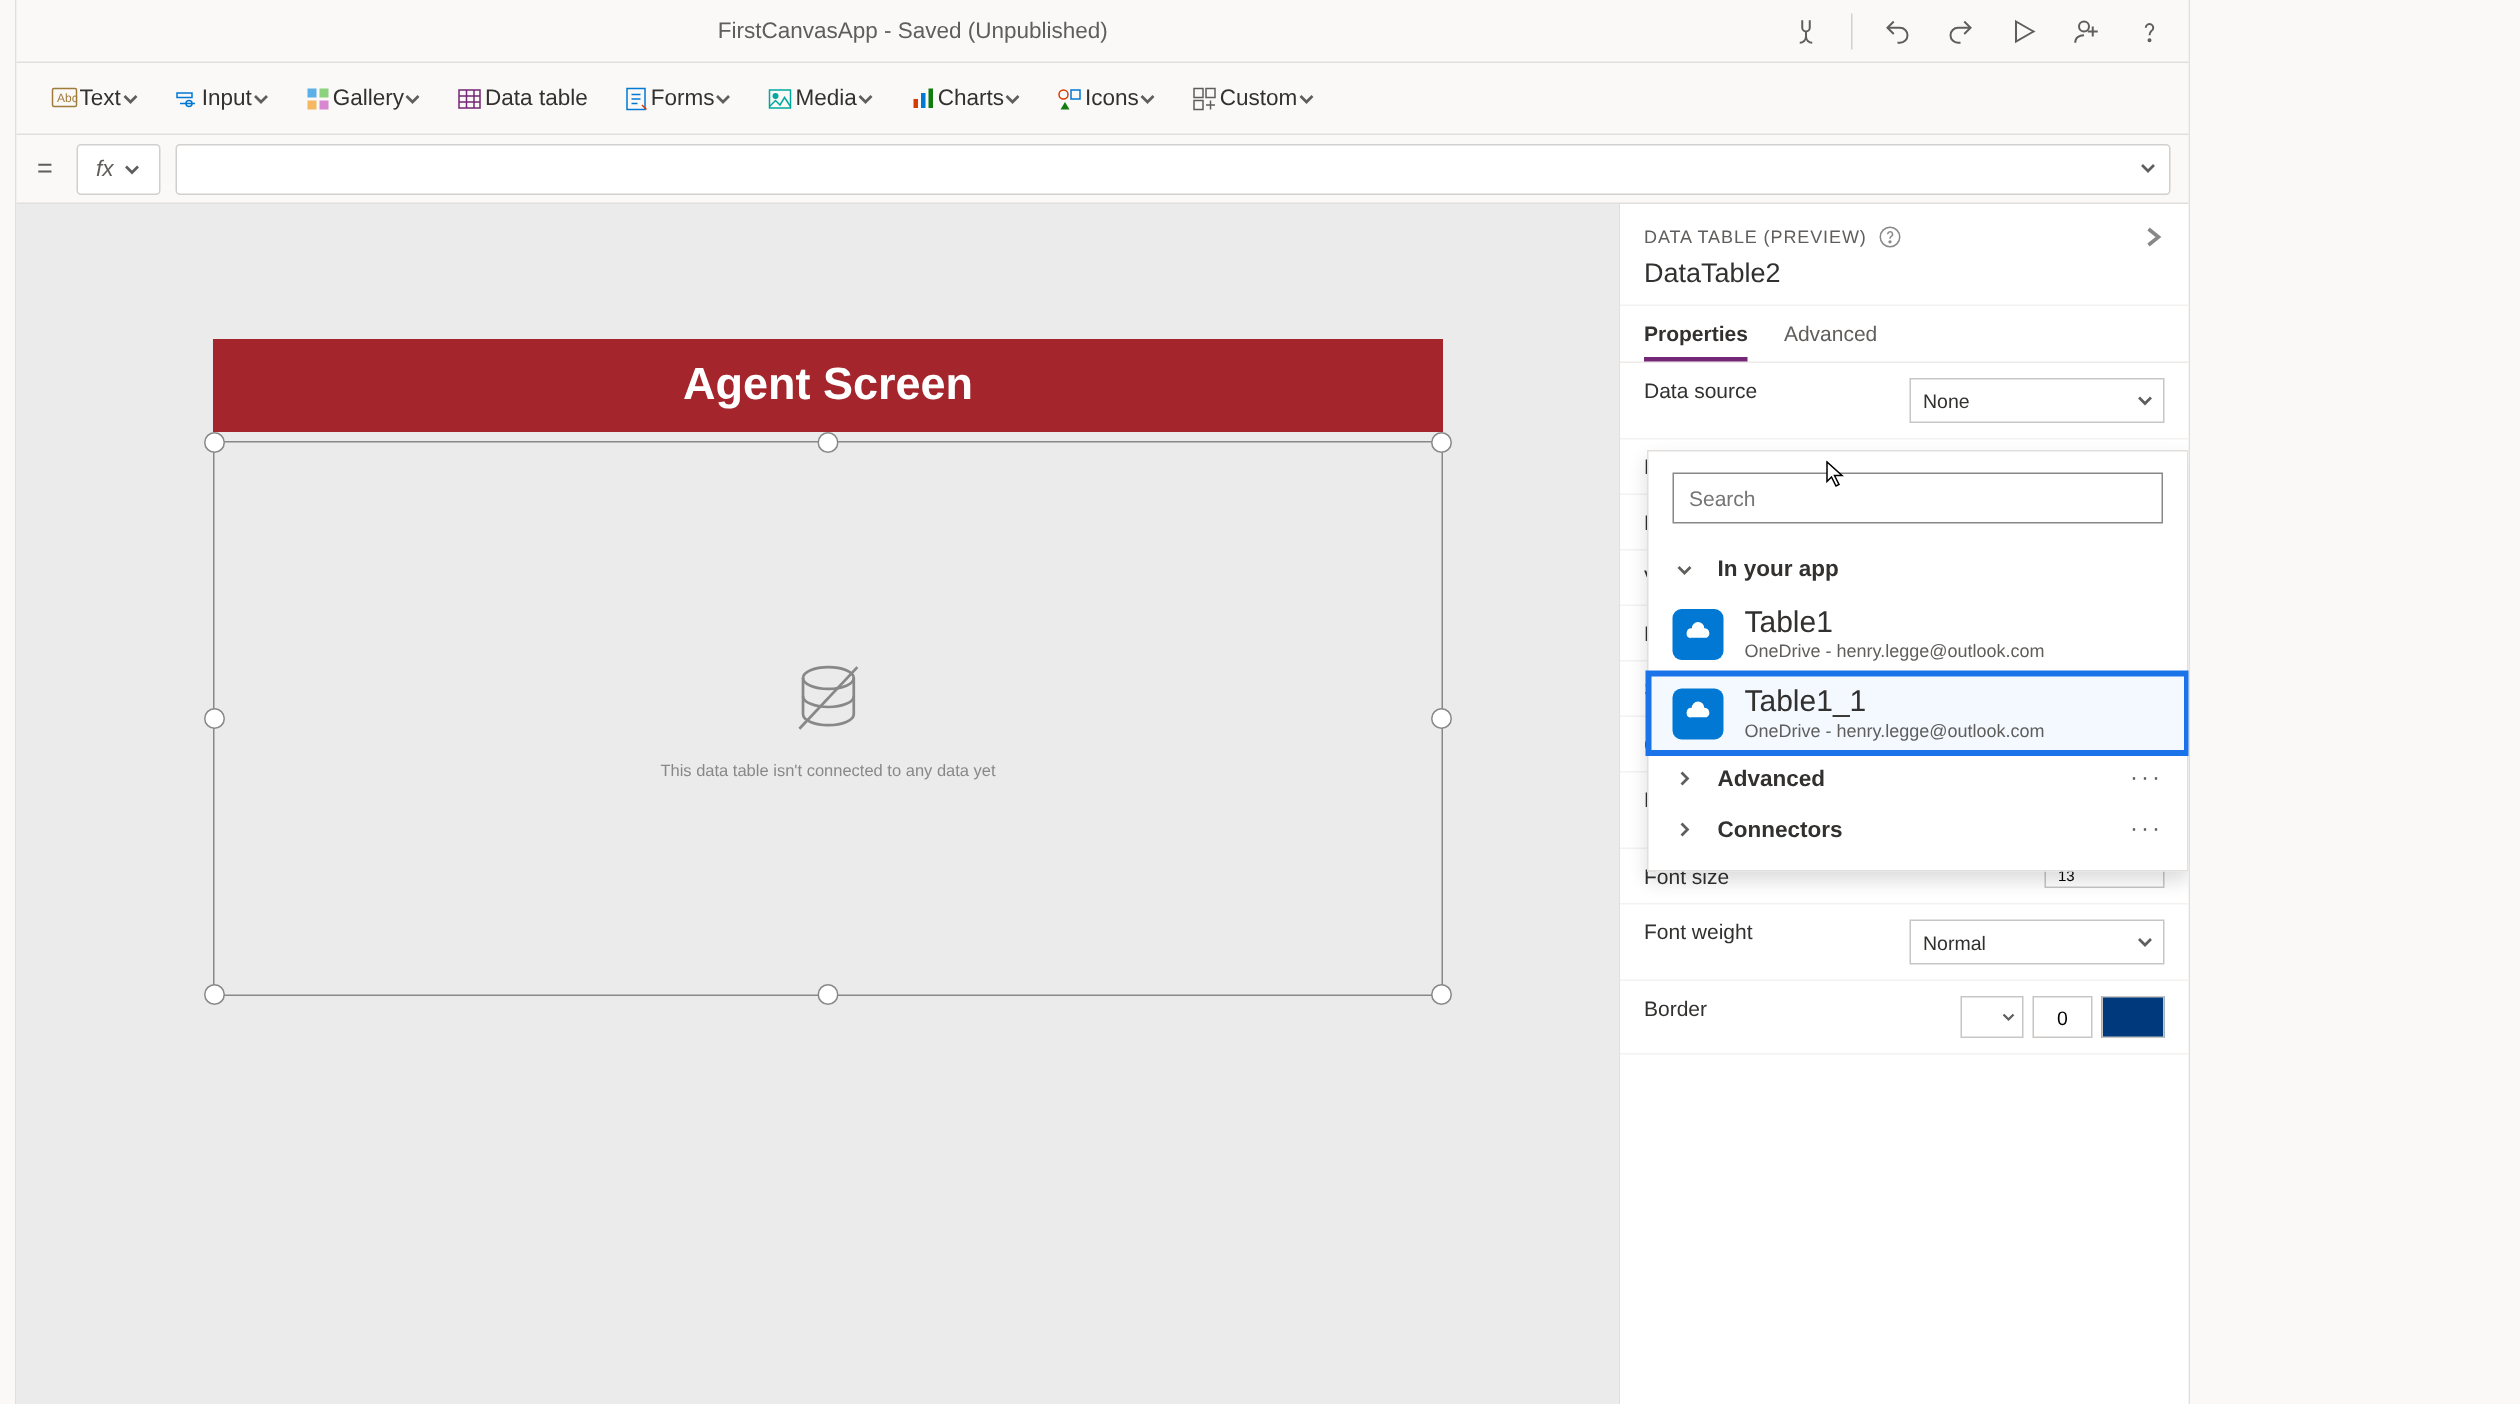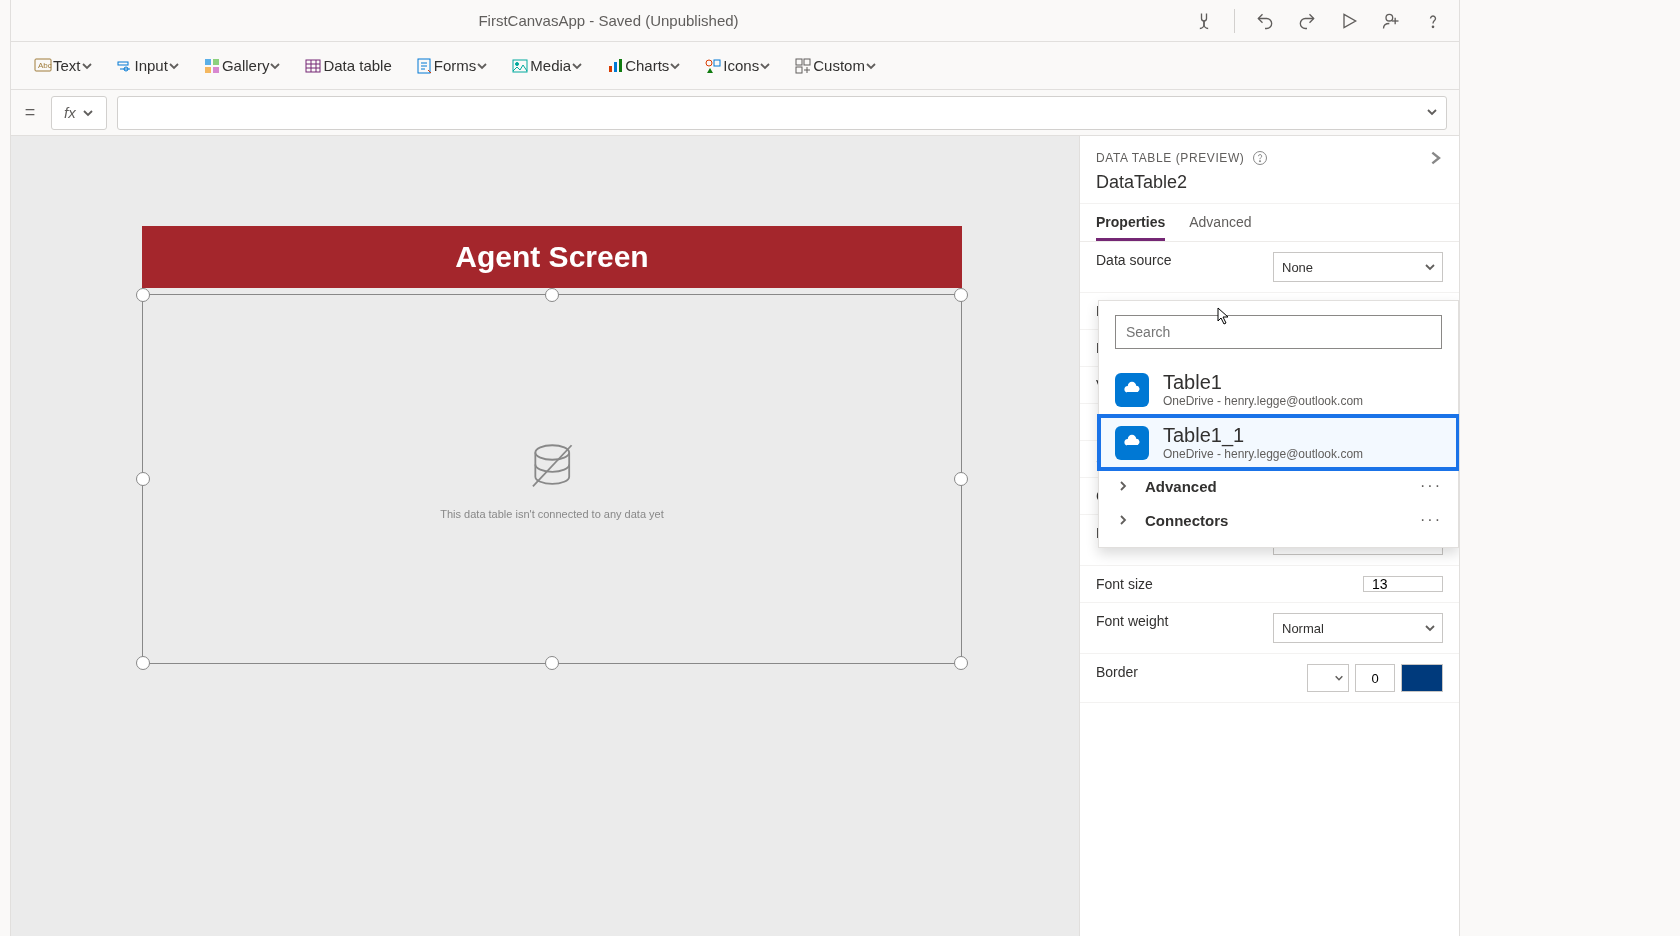--- a/index.html
+++ b/index.html
@@ -53,21 +53,21 @@
   .props-header .ctlname { font-size:18px; color:#323130; margin-top:6px; }
   .prop-tabs { display:flex; gap:24px; padding:0 16px; border-bottom:1px solid #edebe9; }
   .prop-tab { padding:10px 0 8px; font-size:14px; color:#605e5c; cursor:pointer; border-bottom:3px solid transparent; }
   .prop-tab.active { color:#323130; font-weight:600; border-bottom-color:#742774; }
 
   .prop-body { flex:1; overflow-y:auto; }
   .prop-row { display:flex; justify-content:space-between; padding:10px 16px; font-size:14px; color:#323130; border-bottom:1px solid #f3f2f1; }
   .prop-row .label { color:#323130; }
   .prop-row .val-select { width:170px; height:30px; border:1px solid #c8c6c4; padding:0 26px 0 8px; font-size:13px; display:flex; align-items:center; position:relative; background:#fff; cursor:pointer; }
   .prop-row .val-select .chev { position:absolute; right:6px; top:50%; transform:translateY(-50%); width:12px; height:12px; }
-  .prop-row .val-input { width:80px; height:16px; border:1px solid #c8c6c4; padding:0 8px; font-size:14px; }
+  .prop-row .val-input { width:80px; height:16px; border:1px solid #c8c6c4; padding:0 8px; font-size:10px; }
   .prop-row.partial .label { color:#323130; }
 
   .border-cell { display:flex; align-items:center; gap:6px; }
   .border-style { width:42px; height:28px; border:1px solid #c8c6c4; display:flex; align-items:center; justify-content:flex-end; padding-right:4px; position:relative; }
   .border-style .chev{width:10px;height:10px;}
   .border-width { width:40px; height:28px; border:1px solid #c8c6c4; text-align:center; font-size:13px; }
   .border-color { width:42px; height:28px; border:1px solid #c8c6c4; background:#003a7c; }
 
   
   .flyout { position:absolute; top:58px; left:18px; right:0; background:#fff; border:1px solid #e1dfdd; box-shadow:0 6px 12px rgba(0,0,0,0.14); z-index:30; padding-bottom:10px; }
@@ -382,20 +382,26 @@
             </span>
             <input class="border-width" value="0" style="">
             <span class="border-color"></span>
           </span>
         </div>
 
         <div class="flyout">
           <div class="flyout-search">
             <input placeholder="Search" style="">
           </div>
+          <div class="fly-sec">
+            <svg class="chev chev-svg" viewBox="0 0 16 16">
+                <path d="M4 6l4 4 4-4"></path>
+              </svg>
+            <span class="sec-title">In your app</span>
+          </div>
           <div class="fly-item">
             <span class="ds-icon">
                 <svg viewBox="0 0 24 24">
                   <path d="M6 15a4 4 0 0 1 1-7.9A5 5 0 0 1 17 7a4 4 0 0 1 2 7.5H6z"></path>
                 </svg>
               </span>
             <span class="ds-text">
               <div class="name">Table1</div>
               <div class="sub">OneDrive - henry.legge@outlook.com</div>
             </span>

